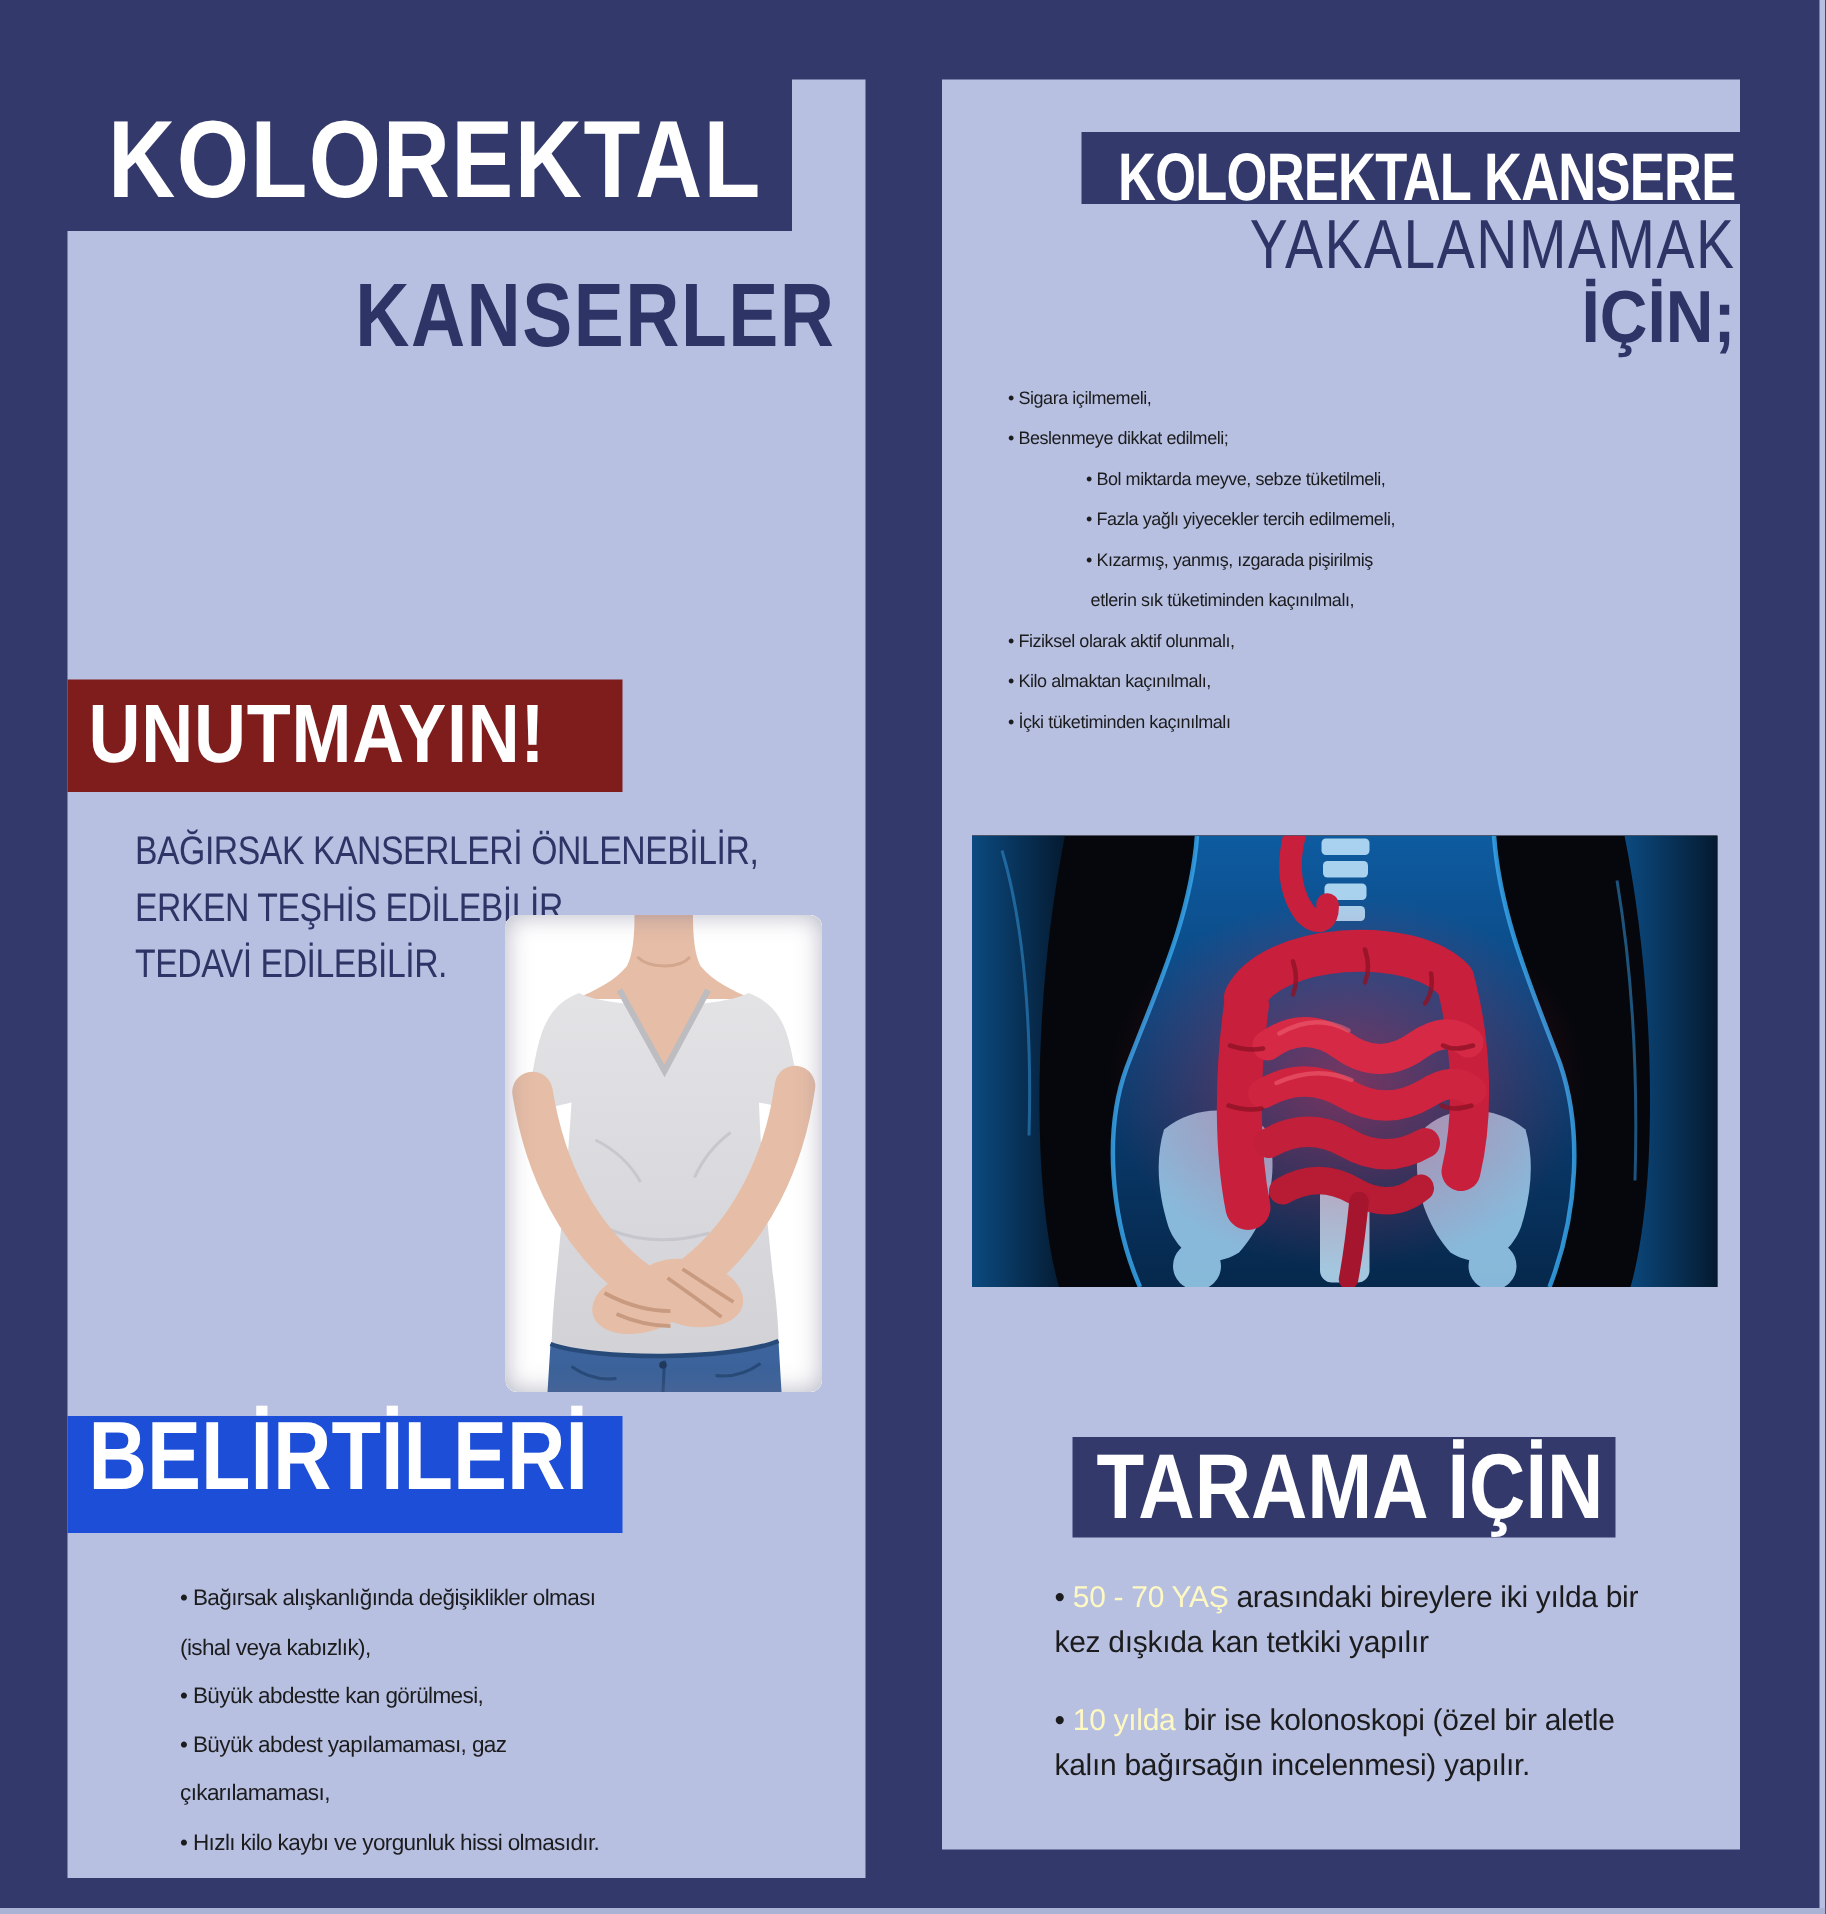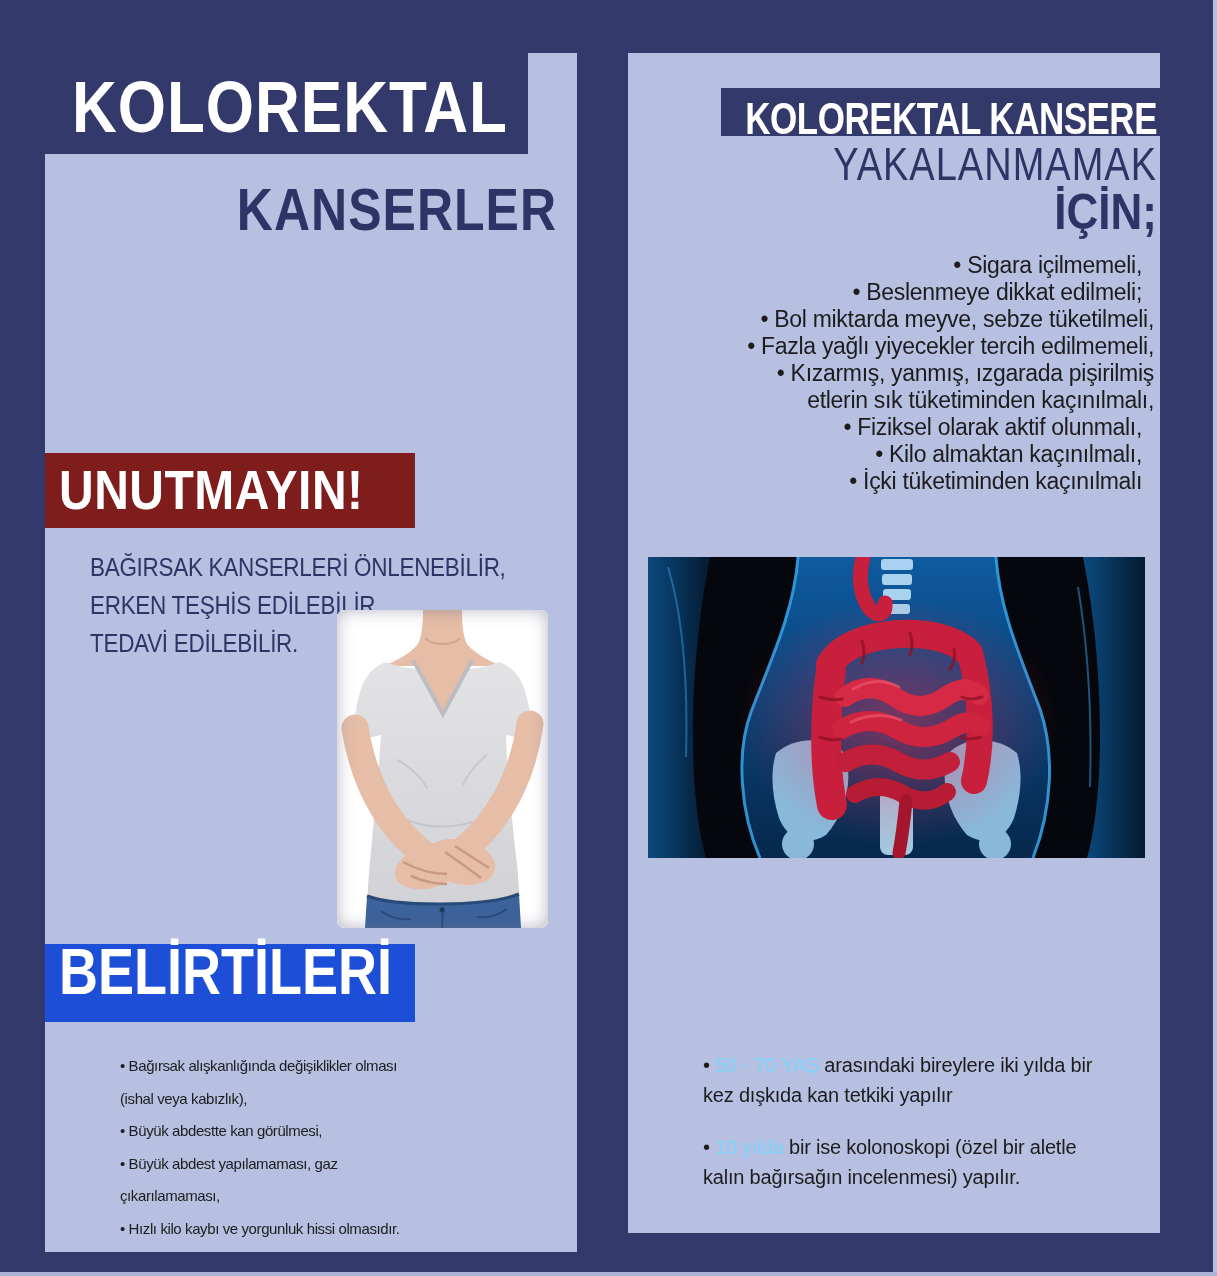--- a/index.html
+++ b/index.html
@@ -39,33 +39,33 @@
 
   
   .banner-kkansere{position:absolute;left:721px;top:88px;width:496px;height:48px;background:#333a6b;
         display:flex;align-items:flex-end;justify-content:flex-end;padding-right:60px;box-sizing:border-box;}
   .banner-kkansere .t{font-size:35px;font-weight:bold;color:#fff;letter-spacing:-0.5px;line-height:1;
         transform:scaleY(1.28);transform-origin:100% 50%;white-space:nowrap;}
   .yakalanmamak{position:absolute;right:60px;top:141px;font-size:38px;font-weight:normal;color:#2e3566;
         letter-spacing:1px;line-height:1;transform:scaleY(1.22);transform-origin:100% 0;white-space:nowrap;}
   .icin{position:absolute;right:60px;top:188px;font-size:44px;font-weight:bold;color:#2e3566;
         line-height:1;transform:scaleY(1.12);transform-origin:100% 0;white-space:nowrap;}
-  .prevent{font-size:23px;line-height:27px;letter-spacing:-0.3px;text-align:right;}
+  .prevent{font-size:12px;line-height:27px;letter-spacing:-0.3px;}
   .prevent-top{position:absolute;left:672px;top:252px;width:470px;}
   .prevent-sub{position:absolute;left:724px;top:306px;width:430px;}
   .prevent-bottom{position:absolute;left:672px;top:414px;width:470px;}
   .anatomy{position:absolute;left:648px;top:557px;width:497px;height:301px;background:#05070c;overflow:hidden;}
   .banner-tarama{position:absolute;left:715px;top:958px;width:362px;height:67px;background:#333a6b;
         display:flex;align-items:center;padding-left:16px;box-sizing:border-box;}
   .banner-tarama .t{font-size:52px;font-weight:bold;color:#fff;line-height:1;
         transform:scaleY(1.18);transform-origin:0 50%;white-space:nowrap;}
   .screening{position:absolute;left:703px;top:1050px;width:452px;font-size:20px;line-height:30px;letter-spacing:-0.2px;}
   .screening .item{white-space:pre-wrap;color:#1c1c1e;}
   .screening .item + .item{margin-top:22px;}
-  .hl{color:#7dd3fc;}
+  .hl{color:#fef9c3;}
 
   
   .edge-right{position:absolute;right:0;top:0;width:4px;height:1276px;background:#b7c0e1;}
   .edge-bottom{position:absolute;left:0;bottom:0;width:1217px;height:4px;background:#aab3d6;}
   svg{display:block;}
 </style>
 </head>
 <body>
 
 <div class="page">
@@ -210,20 +210,23 @@
         <path d="M207,237 q24,-14 48,0 q24,14 44,-2" stroke="#b81b34" stroke-width="18"></path>
 
         <path d="M258,244 C256,264 254,280 251,296" stroke="#a5152d" stroke-width="13"></path>
 
         <path d="M172,140 q12,4 22,2 M171,180 q12,4 22,2 M214,84 q4,12 0,22 M262,76 q4,12 0,22 M306,92 q2,12 -4,20 M334,140 q-12,4 -20,0 M333,180 q-12,4 -20,0" stroke="#8f1226" stroke-width="3" opacity="0.8"></path>
         <path d="M205,132 q24,-14 46,-2 M203,165 q26,-12 50,-2" stroke="#ef5f72" stroke-width="3" opacity="0.6"></path>
       </g>
     </svg>
   </div>
 
+  <div class="banner-tarama">
+    <span class="t">TARAMA İÇİN</span>
+  </div>
 
   <div class="screening">
     <div class="item"><span>• </span><span class="hl">50 - 70 YAŞ</span><span> arasındaki bireylere iki yılda bir
 kez dışkıda kan tetkiki yapılır</span></div>
     <div class="item"><span>• </span><span class="hl">10 yılda</span><span> bir ise kolonoskopi (özel bir aletle
 kalın bağırsağın incelenmesi) yapılır.</span></div>
   </div>
 
   <div class="edge-right"></div>
   <div class="edge-bottom"></div>

